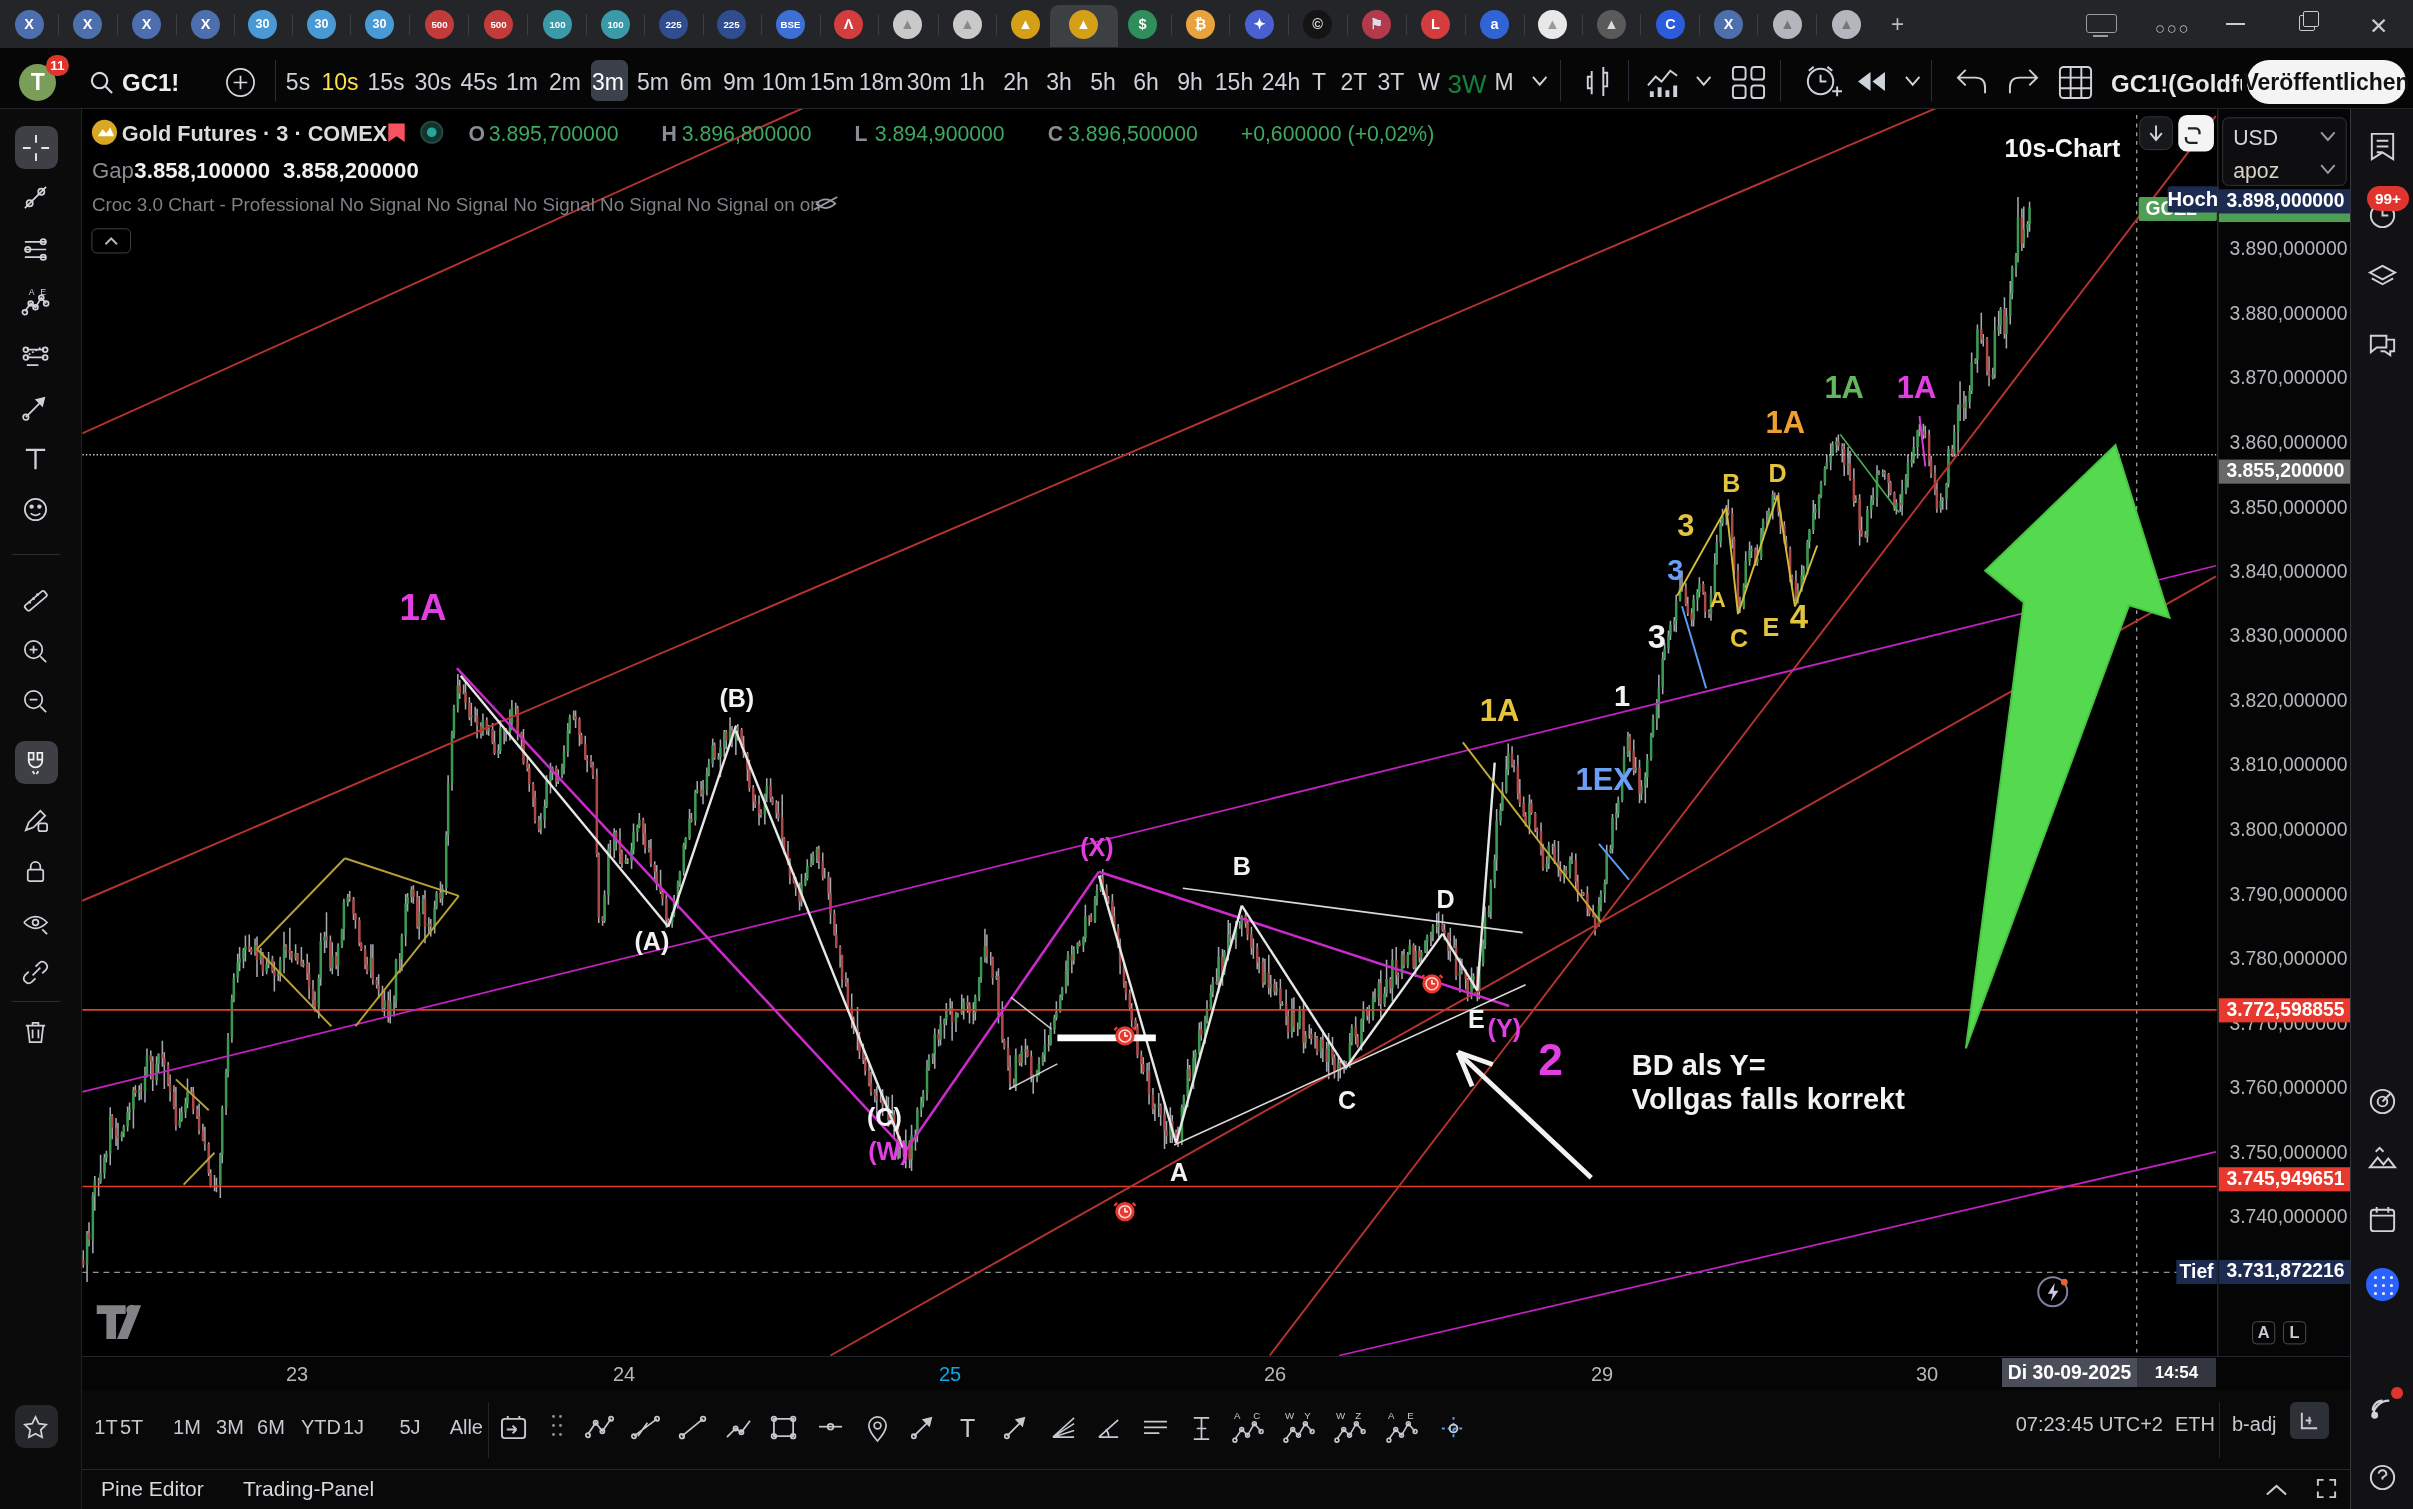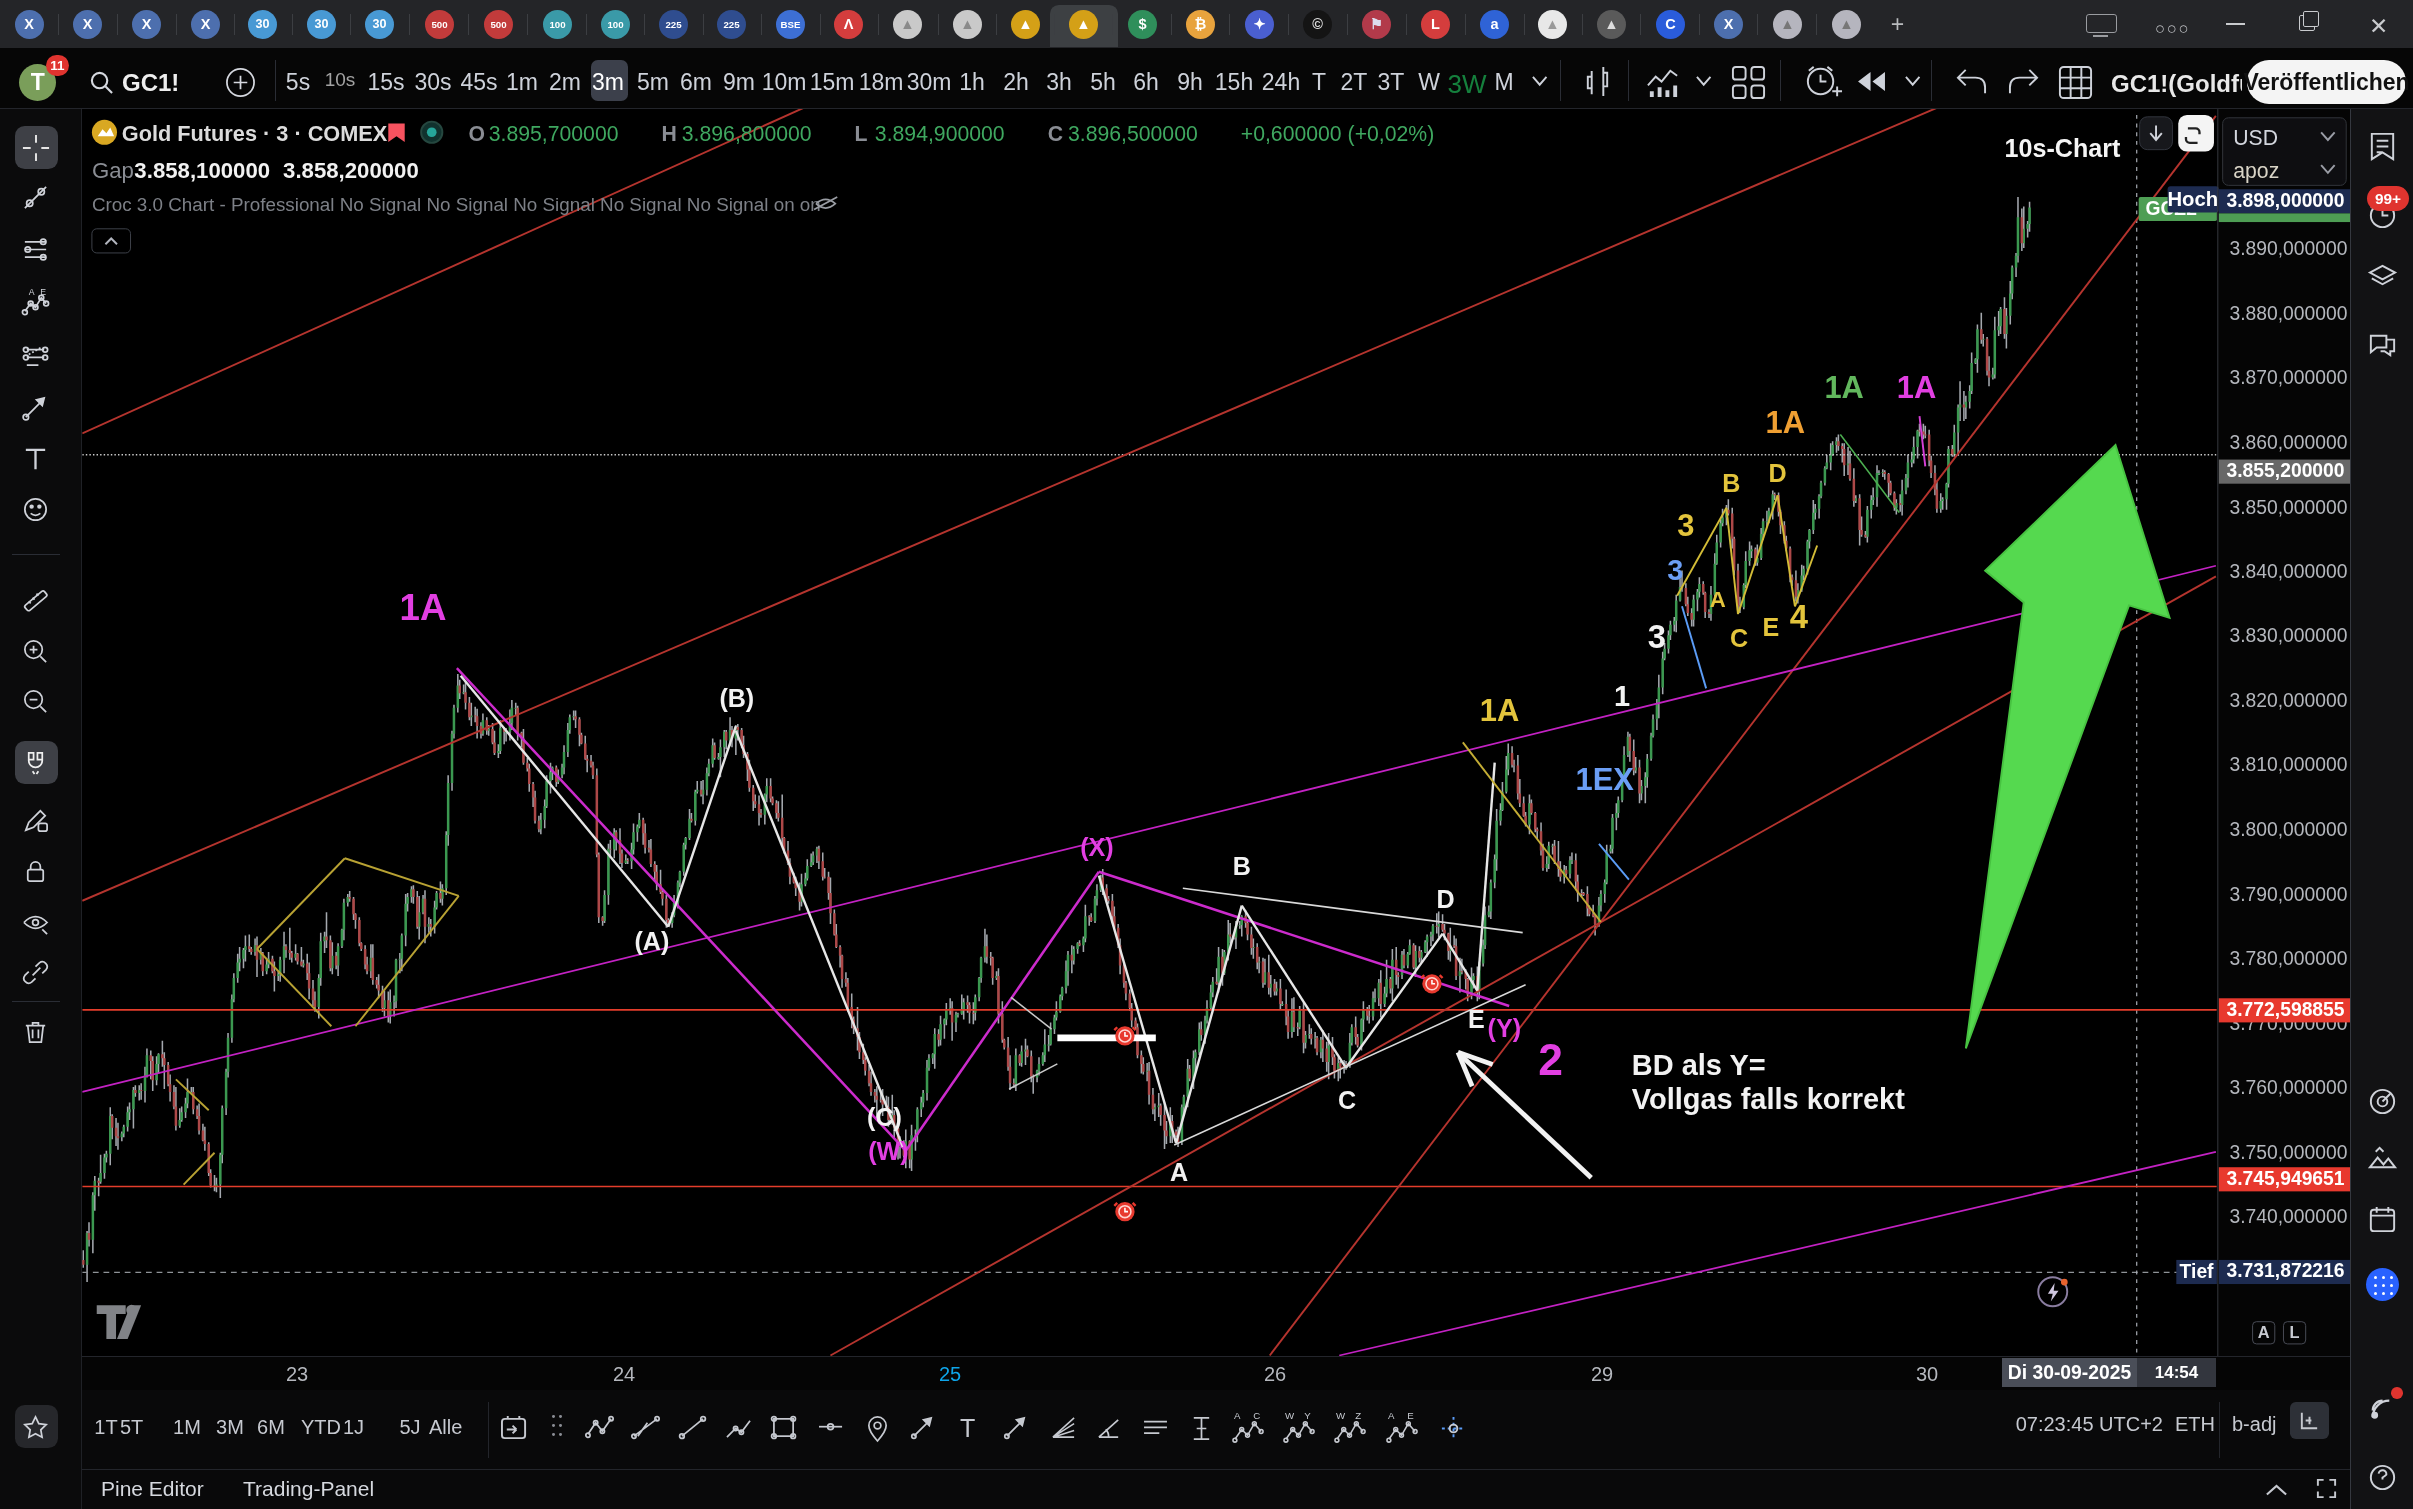--- a/index.html
+++ b/index.html
@@ -87,21 +87,21 @@
     <path d="M17 17l7 7" stroke="#d5d8df" stroke-width="2.2"></path>
   </svg>
 <div style="position:absolute;left:122px;top:69px;color:#eee;font-weight:700;font-size:24px">GC1!</div>
 <svg style="position:absolute;left:225px;top:67px" width="31" height="31" viewBox="0 0 32 32">
     <circle cx="16" cy="16" r="14" fill="none" stroke="#d5d8df" stroke-width="1.8"></circle>
     <path d="M16 9v14M9 16h14" stroke="#d5d8df" stroke-width="1.8"></path>
   </svg>
 <div style="position:absolute;left:275px;top:60px;width:1px;height:41px;background:#2a2d35"></div>
 <div style="position:absolute;left:591px;top:60px;width:37px;height:41px;background:#3c404b;border-radius:6.8px"></div>
 <div style="position:absolute;left:269px;top:69px;width:58px;text-align:center;color:#ced2da;font-size:23px">5s</div>
-<div style="position:absolute;left:311px;top:69px;width:58px;text-align:center;color:#a3a3a3;font-size:19px">10s</div>
+<div style="position:absolute;left:311px;top:69px;width:58px;text-align:center;color:#fde047;font-size:23px">10s</div>
 <div style="position:absolute;left:357px;top:69px;width:58px;text-align:center;color:#ced2da;font-size:23px">15s</div>
 <div style="position:absolute;left:404px;top:69px;width:58px;text-align:center;color:#ced2da;font-size:23px">30s</div>
 <div style="position:absolute;left:450px;top:69px;width:58px;text-align:center;color:#ced2da;font-size:23px">45s</div>
 <div style="position:absolute;left:493px;top:69px;width:58px;text-align:center;color:#ced2da;font-size:23px">1m</div>
 <div style="position:absolute;left:536px;top:69px;width:58px;text-align:center;color:#ced2da;font-size:23px">2m</div>
 <div style="position:absolute;left:579px;top:69px;width:58px;text-align:center;color:#fff;font-size:23px">3m</div>
 <div style="position:absolute;left:624px;top:69px;width:58px;text-align:center;color:#ced2da;font-size:23px">5m</div>
 <div style="position:absolute;left:667px;top:69px;width:58px;text-align:center;color:#ced2da;font-size:23px">6m</div>
 <div style="position:absolute;left:710px;top:69px;width:58px;text-align:center;color:#ced2da;font-size:23px">9m</div>
 <div style="position:absolute;left:755px;top:69px;width:58px;text-align:center;color:#ced2da;font-size:23px">10m</div>
@@ -519,21 +519,21 @@
 <div style="position:absolute;left:2137px;top:1358px;width:79px;height:29px;background:#33363e;color:#fff;font-weight:700;font-size:17px;display:flex;align-items:center;justify-content:center">14:54</div>
 <div style="position:absolute;left:82px;top:1390px;width:2268px;height:80px;background:#09090a;border-bottom:1px solid #23252b"></div>
 <div style="position:absolute;left:79px;top:1416px;width:54px;text-align:center;color:#c6c9d0;font-size:20px">1T</div>
 <div style="position:absolute;left:120px;top:1416px;width:54px;text-align:left;color:#c6c9d0;font-size:20px">5T</div>
 <div style="position:absolute;left:160px;top:1416px;width:54px;text-align:center;color:#c6c9d0;font-size:20px">1M</div>
 <div style="position:absolute;left:203px;top:1416px;width:54px;text-align:center;color:#c6c9d0;font-size:20px">3M</div>
 <div style="position:absolute;left:244px;top:1416px;width:54px;text-align:center;color:#c6c9d0;font-size:20px">6M</div>
 <div style="position:absolute;left:294px;top:1416px;width:54px;text-align:center;color:#c6c9d0;font-size:20px">YTD</div>
 <div style="position:absolute;left:343px;top:1416px;width:54px;text-align:left;color:#c6c9d0;font-size:20px">1J</div>
 <div style="position:absolute;left:383px;top:1416px;width:54px;text-align:center;color:#c6c9d0;font-size:20px">5J</div>
-<div style="position:absolute;left:429px;top:1416px;width:54px;text-align:left;color:#c6c9d0;font-size:20px">Alle</div>
+<div style="position:absolute;left:429px;top:1416px;width:54px;text-align:right;color:#c6c9d0;font-size:20px">Alle</div>
 <div style="position:absolute;left:488px;top:1402px;width:1px;height:56px;background:#23252b"></div>
 <svg style="position:absolute;left:500px;top:1415px" width="29" height="27" fill="none" stroke="#c6c9d0" stroke-width="2" viewBox="0 0 30 28">
     <rect x="2" y="4" width="24" height="20" rx="3"></rect>
     <path d="M8 4V1M20 4V1M7 15h10m0 0l-4-4m4 4l-4 4"></path>
   </svg>
 <div style="position:absolute;left:552px;top:1415px;width:2.9px;height:2.9px;border-radius:50%;background:#8a8d94"></div>
 <div style="position:absolute;left:559px;top:1415px;width:2.9px;height:2.9px;border-radius:50%;background:#8a8d94"></div>
 <div style="position:absolute;left:552px;top:1424px;width:2.9px;height:2.9px;border-radius:50%;background:#8a8d94"></div>
 <div style="position:absolute;left:559px;top:1424px;width:2.9px;height:2.9px;border-radius:50%;background:#8a8d94"></div>
 <div style="position:absolute;left:552px;top:1433px;width:2.9px;height:2.9px;border-radius:50%;background:#8a8d94"></div>

